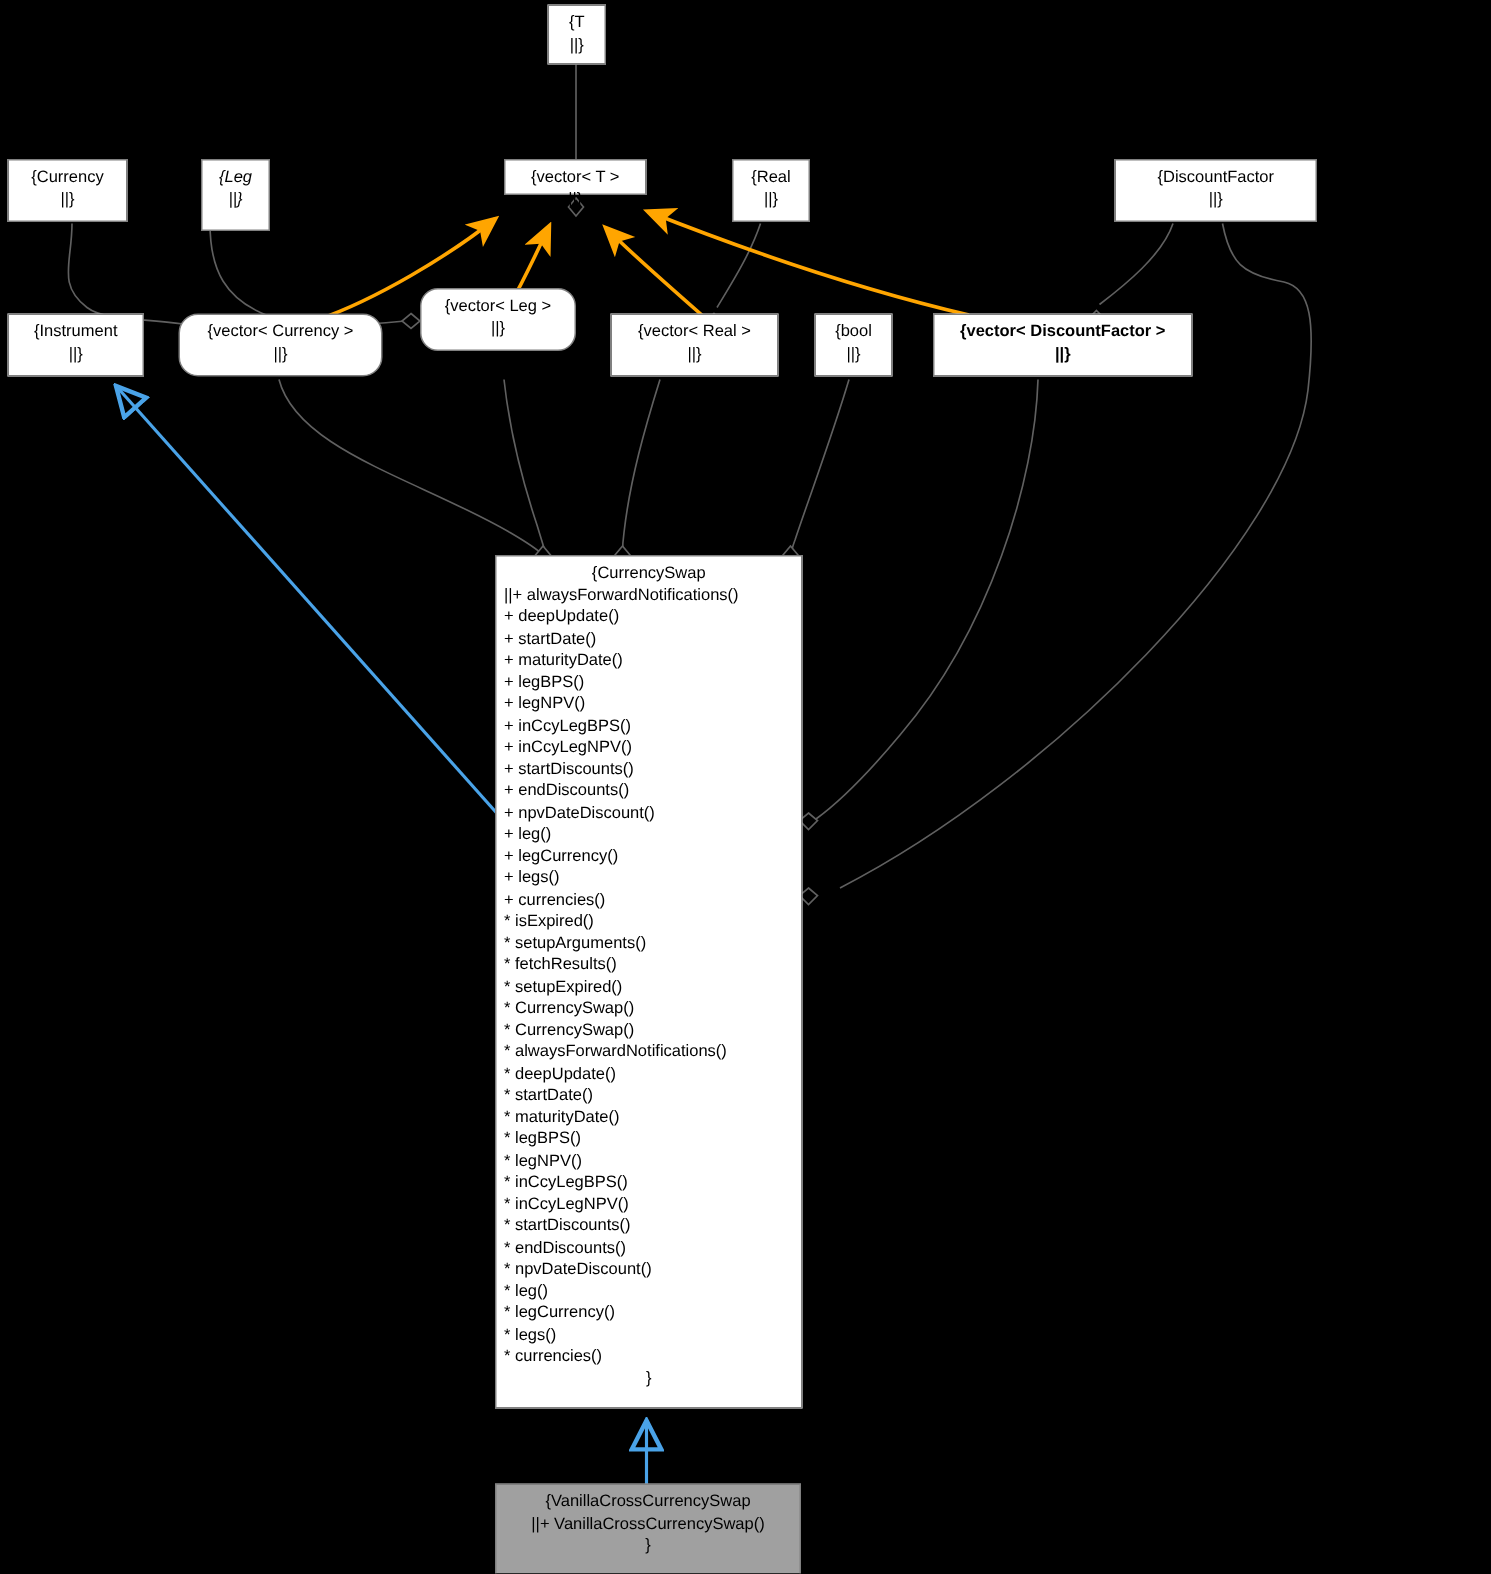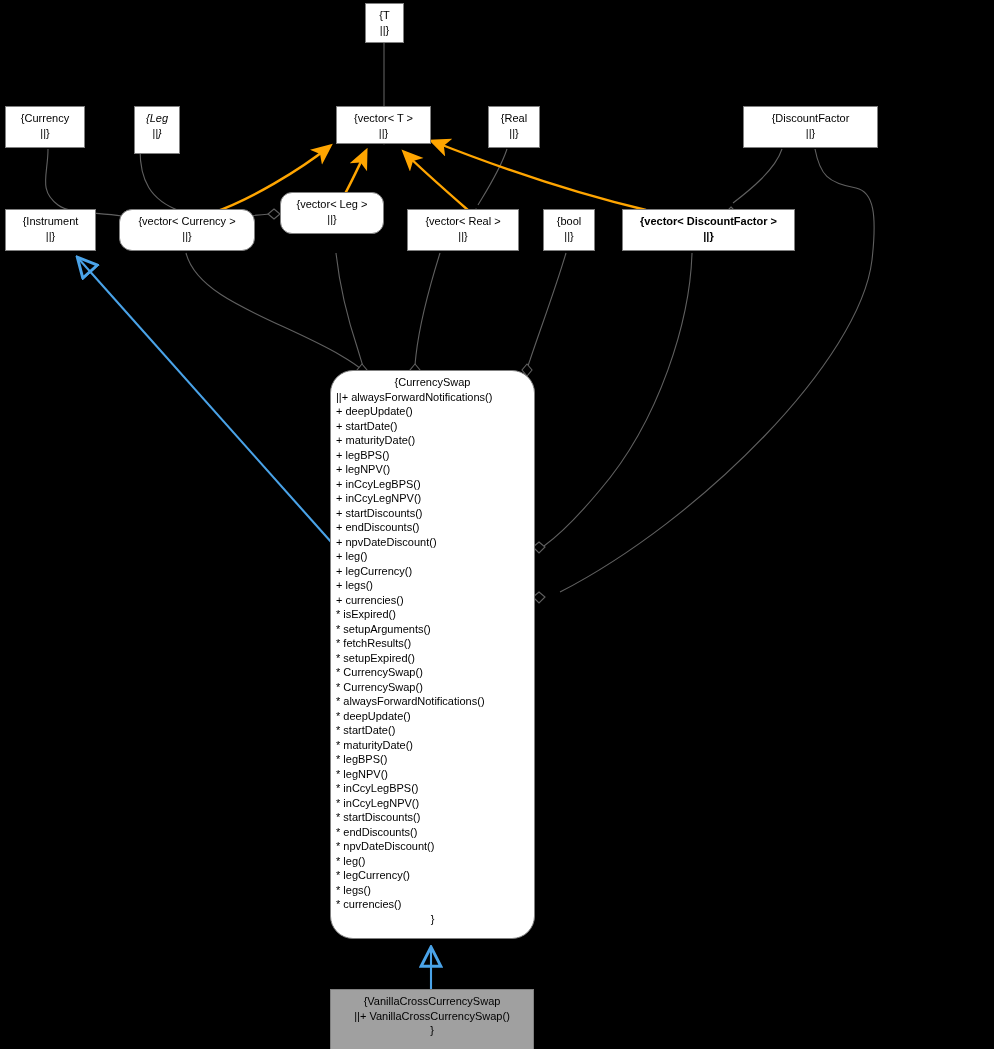--- a/index.html
+++ b/index.html
@@ -143,21 +143,21 @@
   <div class="node" style="left:5px; top:106px; width:80px; height:42px;">
     <span class="ln">{Currency</span>
     <span class="ln">||}</span>
   </div>
 
   <div class="node" style="left:134px; top:106px; width:46px; height:48px;font-style:italic;">
     <span class="ln">{Leg</span>
     <span class="ln">||}</span>
   </div>
 
-  <div class="node" style="left:336px; top:106px; width:95px; height:38px;">
+  <div class="node" style="left:336px; top:106px; width:95px; height:24px;">
     <span class="ln">{vector&lt; T &gt;</span>
     <span class="ln">||}</span>
   </div>
 
   <div class="node" style="left:488px; top:106px; width:52px; height:42px;">
     <span class="ln">{Real</span>
     <span class="ln">||}</span>
   </div>
 
   <div class="node" style="left:743px; top:106px; width:135px; height:42px;">
@@ -188,21 +188,21 @@
   <div class="node" style="left:543px; top:209px; width:52px; height:42px;">
     <span class="ln">{bool</span>
     <span class="ln">||}</span>
   </div>
 
   <div class="node" style="left:622px; top:209px; width:173px; height:42px;font-weight:bold;">
     <span class="ln">{vector&lt; DiscountFactor &gt;</span>
     <span class="ln">||}</span>
   </div>
 
-  <div class="classbox" style="left:330px; top:370px; width:205px; height:569px;border-radius:23px;">
+  <div class="classbox" style="left:330px; top:370px; width:205px; height:569px;">
     <span class="title">{CurrencySwap</span>
     <div id="cs-members">
         <span class="member">||+ alwaysForwardNotifications()</span>
         <span class="member">+ deepUpdate()</span>
         <span class="member">+ startDate()</span>
         <span class="member">+ maturityDate()</span>
         <span class="member">+ legBPS()</span>
         <span class="member">+ legNPV()</span>
         <span class="member">+ inCcyLegBPS()</span>
         <span class="member">+ inCcyLegNPV()</span>

